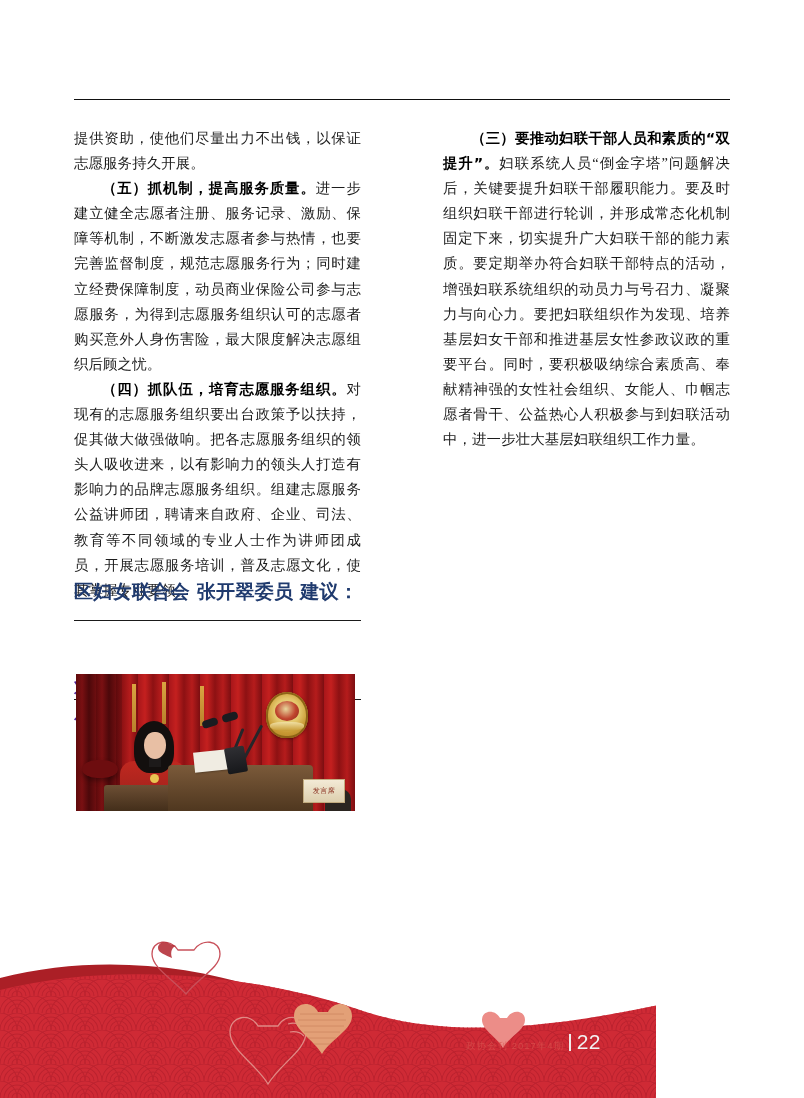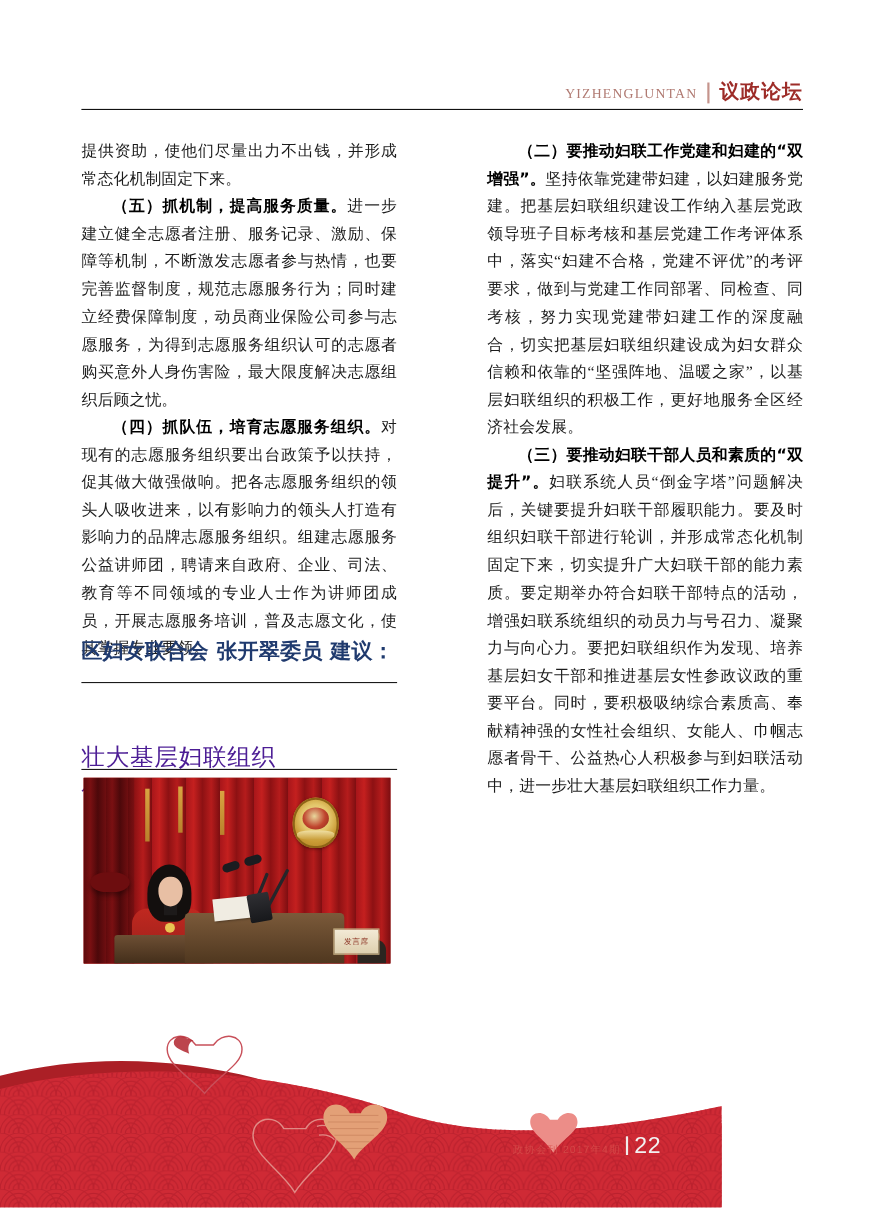--- a/index.html
+++ b/index.html
@@ -137,23 +137,23 @@
     top: 699px;
     width: 287px;
     height: 0;
     border-top: 1.5px solid #1a1a1a;
   }
 
   
   .photo {
     position: absolute;
     left: 76px;
-    top: 707px;
+    top: 674px;
     width: 279px;
-    height: 169px;
+    height: 137px;
     overflow: hidden;
     background: #8e1512;
   }
   .ph-curtain {
     position: absolute;
     inset: 0;
     background:
       repeating-linear-gradient(90deg,
         #a8161a 0px, #c4201f 7px, #8d1113 15px, #b51c1c 23px, #7c0e11 31px),
       linear-gradient(180deg, #b0171a 0%, #8d1113 100%);
@@ -336,29 +336,24 @@
     margin-right: 1px;
     position: relative;
     top: 2px;
   }
 </style>
 </head>
 <body>
 
 <div class="page">
 
-  <div class="runhead">
-    <span class="runhead-pinyin">YIZHENGLUNTAN</span>
-    <span class="runhead-sep"></span>
-    <span class="runhead-cn">议政论坛</span>
-  </div>
   <div class="runhead-rule"></div>
 
   <div class="col col-left">
-    <p class="body"><span class="lead"></span><span>提供资助，使他们尽量出力不出钱，并形成常态化机制固定下来。</span></p>
+    <p class="body"><span class="lead"></span><span>提供资助，使他们尽量出力不出钱，以保证志愿服务持久开展。</span></p>
     <p class="body"><span class="lead lead-pad">（五）抓机制，提高服务质量。</span><span>进一步建立健全志愿者注册、服务记录、激励、保障等机制，不断激发志愿者参与热情，也要完善监督制度，规范志愿服务行为；同时建立经费保障制度，动员商业保险公司参与志愿服务，为得到志愿服务组织认可的志愿者购买意外人身伤害险，最大限度解决志愿组织后顾之忧。</span></p>
     <p class="body"><span class="lead lead-pad">（四）抓队伍，培育志愿服务组织。</span><span>对现有的志愿服务组织要出台政策予以扶持，促其做大做强做响。把各志愿服务组织的领头人吸收进来，以有影响力的领头人打造有影响力的品牌志愿服务组织。组建志愿服务公益讲师团，聘请来自政府、企业、司法、教育等不同领域的专业人士作为讲师团成员，开展志愿服务培训，普及志愿文化，使其掌握专业要领。</span></p>
   </div>
 
   <div class="byline">
     <span>区妇女联合会</span><span class="gap"></span><span>张开翠委员</span><span class="gap"></span><span>建议：</span>
   </div>
   <div class="title-rule"></div>
 
   <h1 class="art-title">
@@ -389,21 +384,20 @@
     <div class="ph-paper"></div>
     <div class="ph-screen"></div>
     <div class="ph-aud"></div>
     <div class="ph-aud-head"></div>
     <div class="ph-nameplate">
       <span class="ph-nameplate-txt">发言席</span>
     </div>
   </div>
 
   <div class="col col-right">
-    <p class="body"><span class="lead lead-pad">（二）要推动妇联工作党建和妇建的“双增强”。</span><span>坚持依靠党建带妇建，以妇建服务党建。把基层妇联组织建设工作纳入基层党政领导班子目标考核和基层党建工作考评体系中，落实“妇建不合格，党建不评优”的考评要求，做到与党建工作同部署、同检查、同考核，努力实现党建带妇建工作的深度融合，切实把基层妇联组织建设成为妇女群众信赖和依靠的“坚强阵地、温暖之家”，以基层妇联组织的积极工作，更好地服务全区经济社会发展。</span></p>
     <p class="body"><span class="lead lead-pad">（三）要推动妇联干部人员和素质的“双提升”。</span><span>妇联系统人员“倒金字塔”问题解决后，关键要提升妇联干部履职能力。要及时组织妇联干部进行轮训，并形成常态化机制固定下来，切实提升广大妇联干部的能力素质。要定期举办符合妇联干部特点的活动，增强妇联系统组织的动员力与号召力、凝聚力与向心力。要把妇联组织作为发现、培养基层妇女干部和推进基层女性参政议政的重要平台。同时，要积极吸纳综合素质高、奉献精神强的女性社会组织、女能人、巾帼志愿者骨干、公益热心人积极参与到妇联活动中，进一步壮大基层妇联组织工作力量。</span></p>
   </div>
 
   <div class="footer-deco">
     <svg width="804" height="170" viewBox="0 0 804 170">
       <defs>
         <pattern id="seigaiha" width="34" height="17" patternUnits="userSpaceOnUse">
           <g fill="none" stroke="#b81f2c" stroke-width="1.1" opacity="0.85">
             <path d="M0 17 A17 17 0 0 1 34 17"></path>
             <path d="M4 17 A13 13 0 0 1 30 17"></path>

